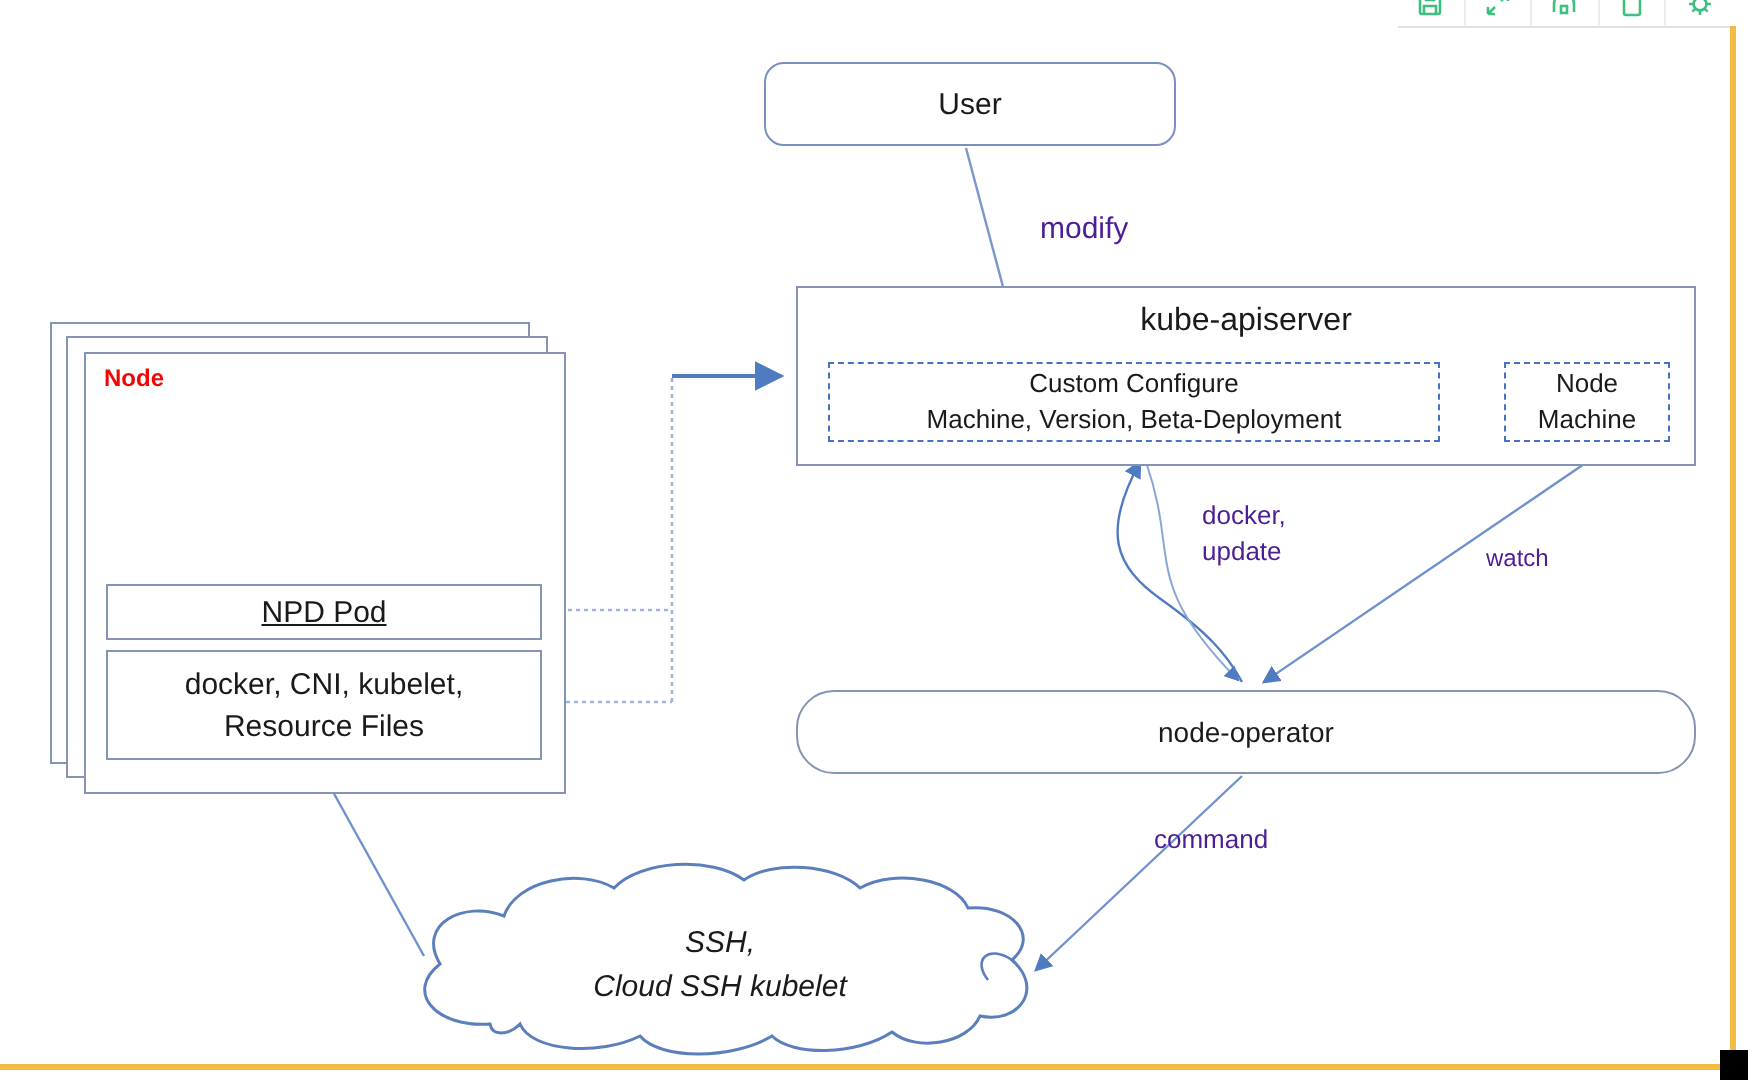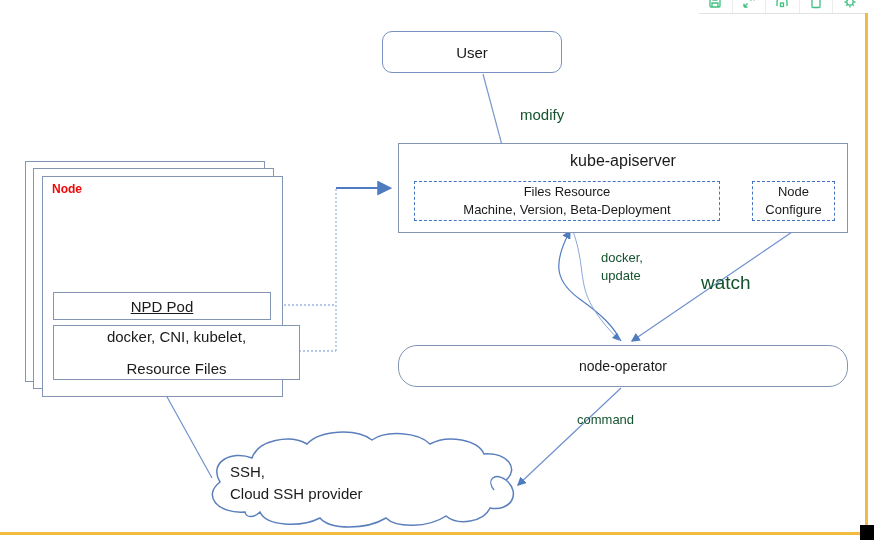--- a/index.html
+++ b/index.html
@@ -26,39 +26,39 @@
   #frame-bottom{top:532px;left:0;width:866px;height:3px;background:#f2bc42;}
   #corner-handle{top:525px;left:860px;width:14px;height:15px;background:#000;}
 
   
   .box{
     position:absolute;background:#fff;border:1.4px solid #8494b4;
     display:flex;align-items:center;justify-content:center;text-align:center;
     box-sizing:border-box;
   }
   .dashed{border:1.4px dashed #4472c4;flex-direction:column;font-size:13px;line-height:1.42;}
-  #user-box{left:382px;top:31px;width:180px;height:42px;border-radius:10px;font-size:15px;border-color:#7a8fc2;}
+  #user-box{left:382px;top:31px;width:206px;height:42px;border-radius:10px;font-size:15px;border-color:#7a8fc2;}
   #kube-apiserver-box{left:398px;top:143px;width:450px;height:90px;align-items:flex-start;font-size:16px;padding-top:8px;}
   #custom-resource-box{left:414px;top:181px;width:306px;height:40px;}
   #node-resource-box{left:752px;top:181px;width:83px;height:40px;}
   #node-rect-back{left:25px;top:161px;width:240px;height:221px;}
   #node-rect-middle{left:33px;top:168px;width:241px;height:221px;}
   #node-rect-front{left:42px;top:176px;width:241px;height:221px;}
   #node-label{left:52px;top:182px;color:#f00707;font-weight:bold;font-size:12px;}
   #npd-pod-box{left:53px;top:292px;width:218px;height:28px;font-size:15px;text-decoration:underline;}
-  #docker-box{left:53px;top:325px;width:247px;height:55px;font-size:15px;flex-direction:column;line-height:1.4;justify-content:space-between;}
+  #docker-box{left:53px;top:325px;width:218px;height:55px;font-size:15px;flex-direction:column;line-height:1.4;}
   #node-operator-box{left:398px;top:345px;width:450px;height:42px;font-size:14px;border-radius:19px;}
 
   
-  .edge-label{position:absolute;color:#14532d;}
+  .edge-label{position:absolute;color:#4c1d95;}
   #label-modify{left:520px;top:106px;font-size:15px;}
   #label-watch-update{left:601px;top:249px;font-size:13px;line-height:1.35;}
-  #label-watch{left:701px;top:272px;font-size:19px;}
+  #label-watch{left:743px;top:272px;font-size:12px;}
   #label-command{left:577px;top:412px;font-size:13px;}
-  #cloud-text{left:230px;top:461px;width:260px;text-align:left;font-size:15px;line-height:1.45;}
+  #cloud-text{left:230px;top:461px;width:260px;text-align:center;font-size:15px;line-height:1.45;font-style:italic;}
 </style>
 </head>
 <body>
 
 <div id="stage">
 
   <svg class="abs" style="left:0;top:0" width="874" height="541" viewBox="0 0 874 541">
     <defs>
       <marker id="arw" viewBox="0 0 10 10" refX="8.5" refY="5" markerWidth="7.5" markerHeight="7.5" orient="auto-start-reverse">
         <path d="M0,0 L10,5 L0,10 z" fill="#4f7cc0"></path>
@@ -102,43 +102,43 @@
   </div>
 
   <div class="box" id="user-box">
     <span>User</span>
   </div>
 
   <div class="box" id="kube-apiserver-box">
     <span>kube-apiserver</span>
   </div>
   <div class="box dashed" id="custom-resource-box">
-    <span>Files Resource</span>
+    <span>Custom Configure</span>
     <span>Machine, Version, Beta-Deployment</span>
   </div>
   <div class="box dashed" id="node-resource-box">
     <span>Node</span>
-    <span>Configure</span>
+    <span>Machine</span>
   </div>
 
   <div class="box" id="node-operator-box">
     <span>node-operator</span>
   </div>
 
   <div class="edge-label" id="label-modify">modify</div>
   <div class="edge-label" id="label-watch-update">
     <div>docker,</div>
     <div>update</div>
   </div>
   <div class="edge-label" id="label-watch">watch</div>
   <div class="edge-label" id="label-command">command</div>
 
   <div class="abs" id="cloud-text">
     <div>SSH,</div>
-    <div>Cloud SSH provider</div>
+    <div>Cloud SSH kubelet</div>
   </div>
 
   <div class="abs" id="toolbar">
     <div class="tool-cell">
       <svg width="16" height="16" viewBox="0 0 16 16" fill="none" stroke="#3fbf7f" stroke-width="1.3">
         <rect x="3" y="3" width="10" height="10" rx="1"></rect>
         <path d="M5,13 v-4 h6 v4 M6,3 v3 h4 v-3"></path>
       </svg>
     </div>
     <div class="tool-cell">

